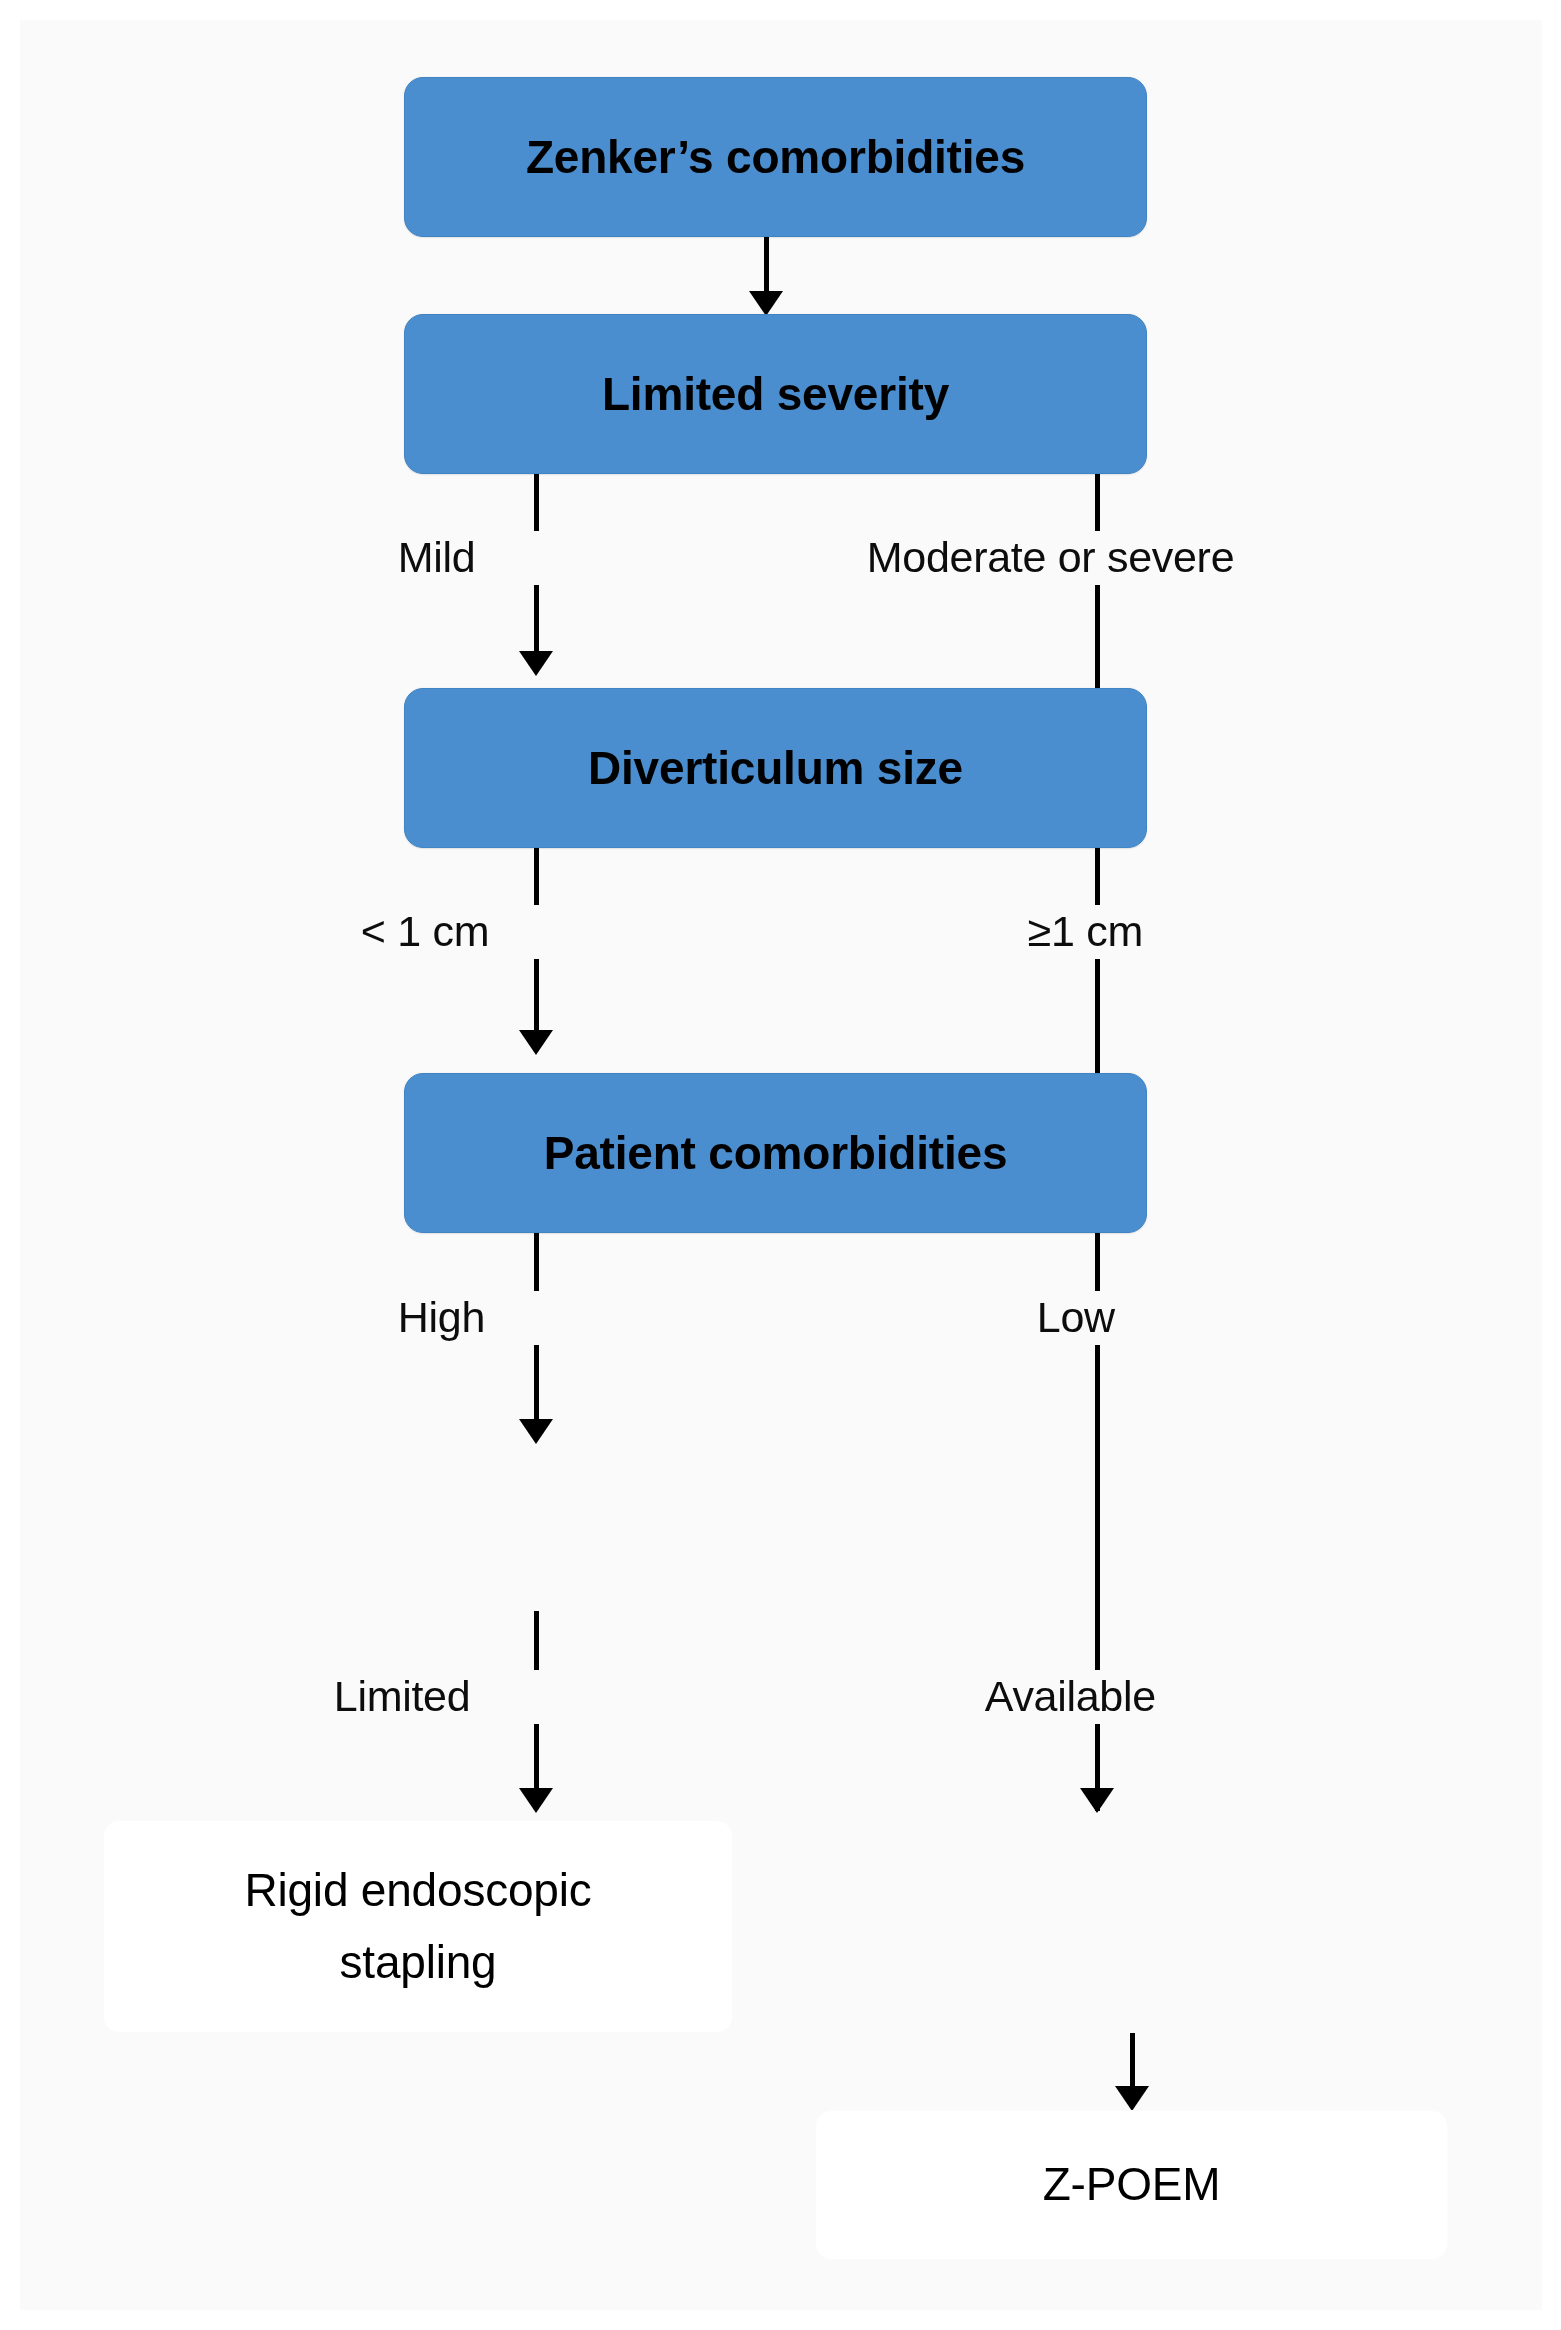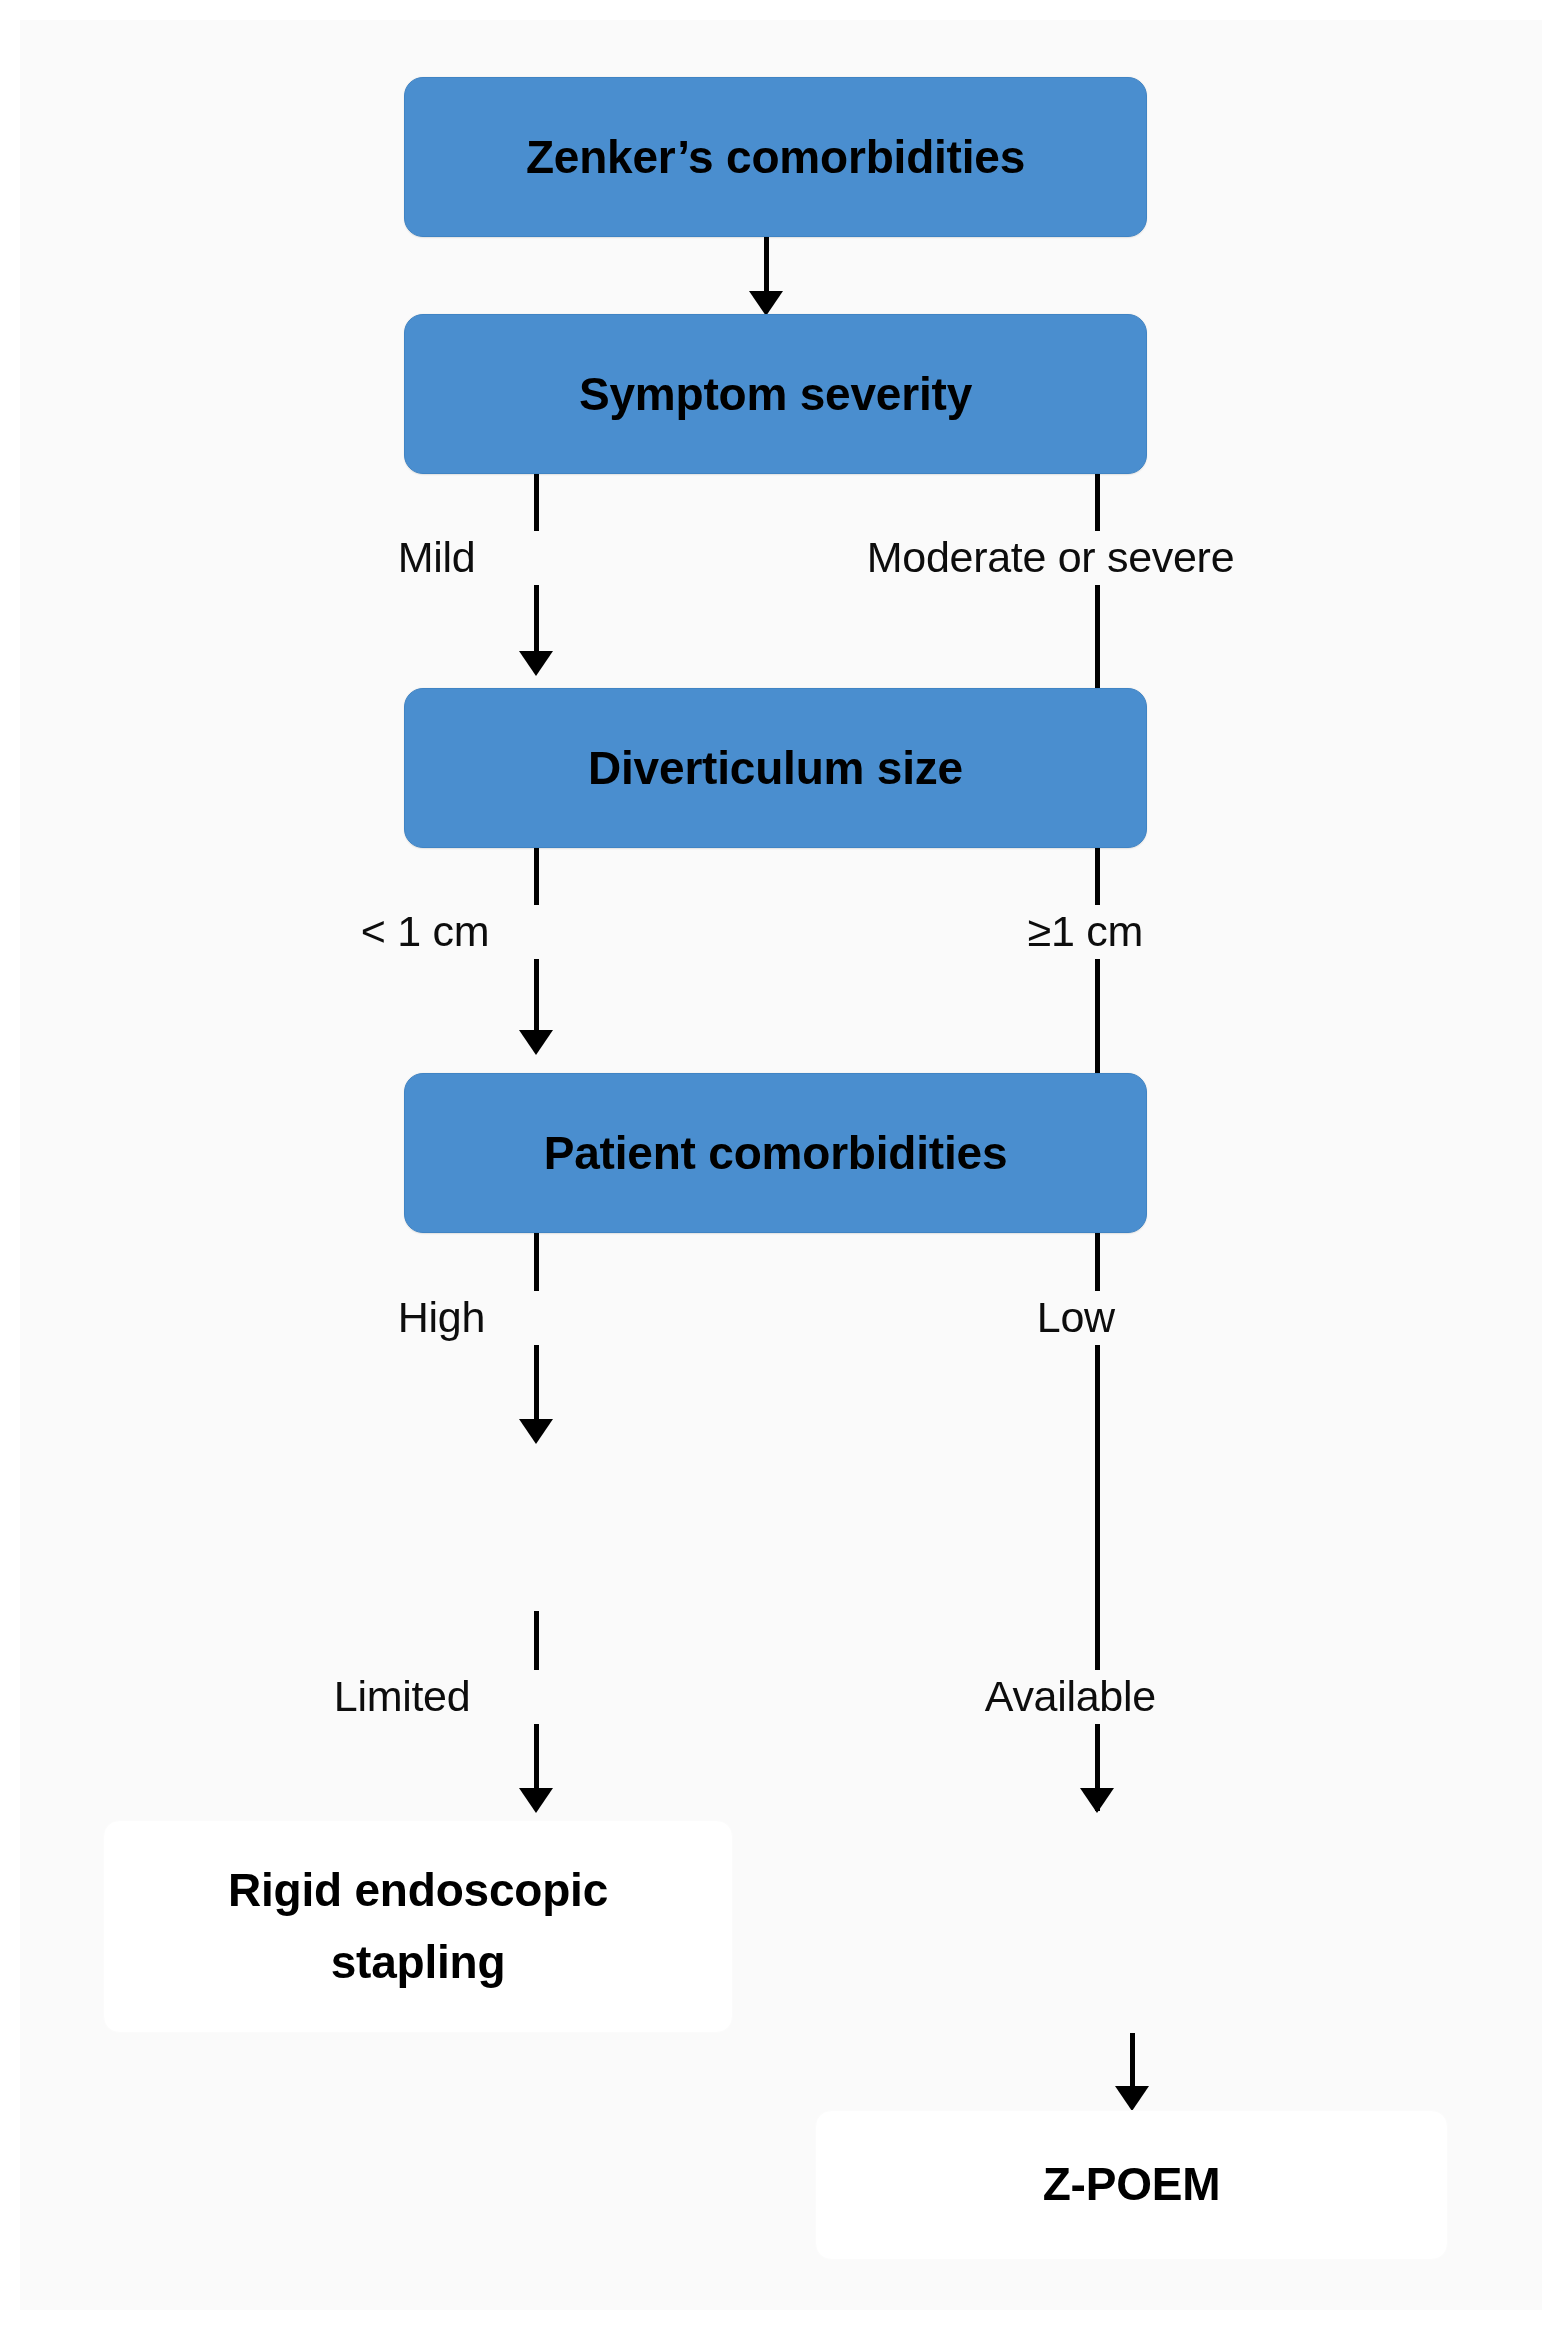--- a/index.html
+++ b/index.html
@@ -49,21 +49,21 @@
     border-radius: 19px;
     font-weight: bold;
     font-size: 46px;
     letter-spacing: -0.2px;
     box-shadow: 0 0.7px 1.5px rgba(0,0,0,0.10);
   }
   .node.terminal {
     background: #ffffff;
     border: 0.7px solid #fbfbfb;
     border-radius: 16px;
-    font-weight: bold;
+    font-weight: normal;
     font-size: 46px;
     line-height: 1.25;
     letter-spacing: -0.2px;
     gap: 15px;
   }
 
   
   .vline {
     position: absolute;
     width: 5.1px;
@@ -136,21 +136,21 @@
     <div class="elabel left-of-line" style="left:389px; top:1291px; width:137px;">High</div>
 
     <div class="elabel" style="left:1028px; top:1291px;">Low</div>
 
     <div class="elabel left-of-line" style="left:325px; top:1670px; width:200px;">Limited</div>
 
     <div class="elabel" style="left:976px; top:1670px;">Available</div>
 
     <div class="node decision" style="left:404px; top:77px; width:743px; height:160px;">Zenker’s comorbidities</div>
 
-    <div class="node decision" style="left:404px; top:314px; width:743px; height:160px;">Symptom severity</div>
+    <div class="node decision" style="left:404px; top:314px; width:743px; height:160px;">Limited severity</div>
 
     <div class="node decision" style="left:404px; top:688px; width:743px; height:160px;">Diverticulum size</div>
 
     <div class="node decision" style="left:404px; top:1073px; width:743px; height:160px;">Patient comorbidities</div>
 
 
     <div class="node terminal" style="left:103px; top:1820px; width:630px; height:213px; flex-direction:column;">
       <span>Rigid endoscopic</span>
       <span>stapling</span>
     </div>

